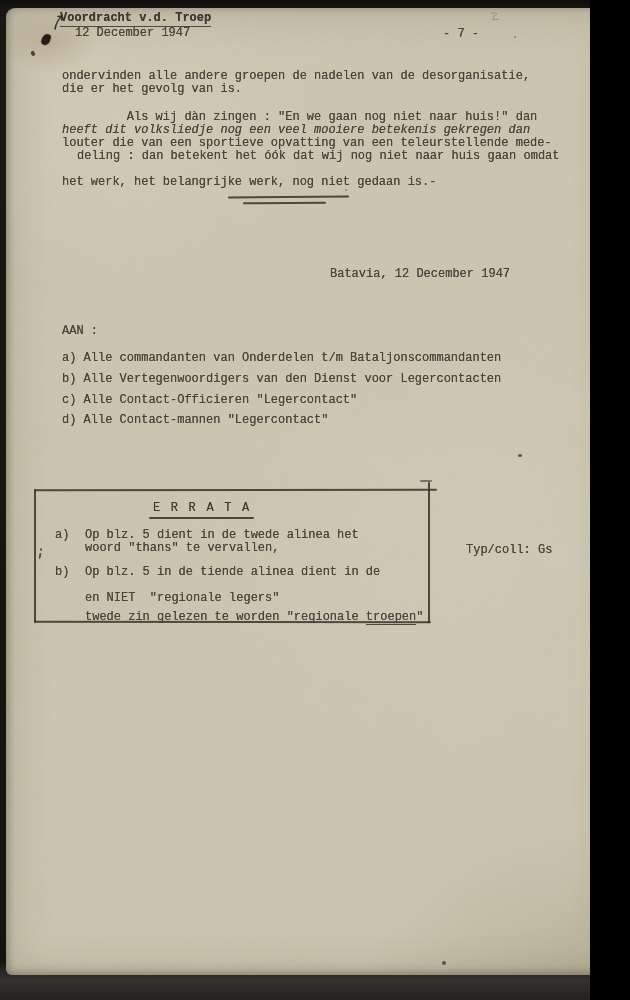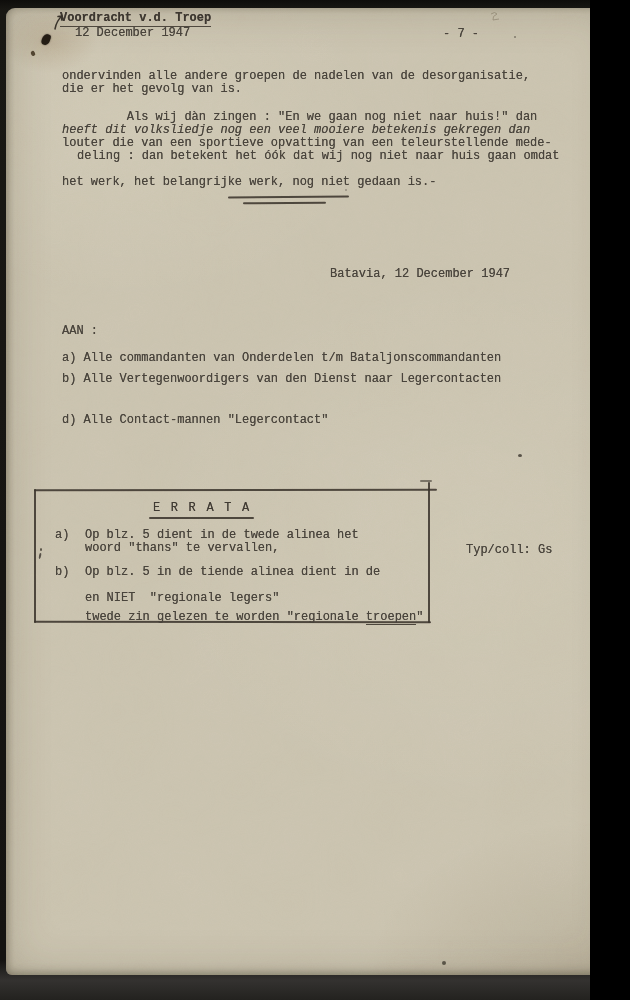--- a/index.html
+++ b/index.html
@@ -57,21 +57,22 @@
     <div class="tw" style="left:71px;top:142px;">deling : dan betekent het óók dat wij nog niet naar huis gaan omdat</div>
     <div class="tw" style="left:56px;top:155px;margin-top:13px;">het werk, het belangrijke werk, nog niet gedaan is.-</div>
 
     <div class="rule" style="left:222px;top:188px;width:121px;height:2px;transform:rotate(-0.4deg);"></div>
     <div class="rule" style="left:237px;top:194px;width:83px;height:2px;transform:rotate(-0.3deg);"></div>
 
     <div class="tw" style="left:324px;top:250px;margin-top:10px;">Batavia, 12 December 1947</div>
 
     <div class="tw" style="left:56px;top:317px;">AAN :</div>
     <div class="tw" style="left:56px;top:344px;">a) Alle commandanten van Onderdelen t/m Bataljonscommandanten</div>
-    <div class="tw" style="left:56px;top:365px;">b) Alle Vertegenwoordigers van den Dienst naar Legercontacten</div>
+    <div class="tw" style="left:56px;top:365px;">b) Alle Vertegenwoordigers van den Dienst voor Legercontacten</div>
+    <div class="tw" style="left:56px;top:386px;">c) Alle Contact-Officieren "Legercontact"</div>
     <div class="tw" style="left:56px;top:406px;">d) Alle Contact-mannen "Legercontact"</div>
 
     <div class="rule" style="left:28px;top:481px;width:403px;height:2px;transform:rotate(-0.1deg);"></div>
     <div class="rule" style="left:28px;top:481px;width:2px;height:134px;"></div>
     <div class="rule" style="left:28px;top:613px;width:397px;height:2px;transform:rotate(0.1deg);"></div>
     <div class="rule" style="left:422px;top:474px;width:2px;height:141px;"></div>
     <div class="rule" style="left:414px;top:472px;width:12px;height:2px;opacity:.65;"></div>
 
     <div class="tw errata-title" style="left:147px;top:494px;">E R R A T A</div>
     <div class="rule" style="left:143px;top:509px;width:105px;height:1.6px;"></div>

